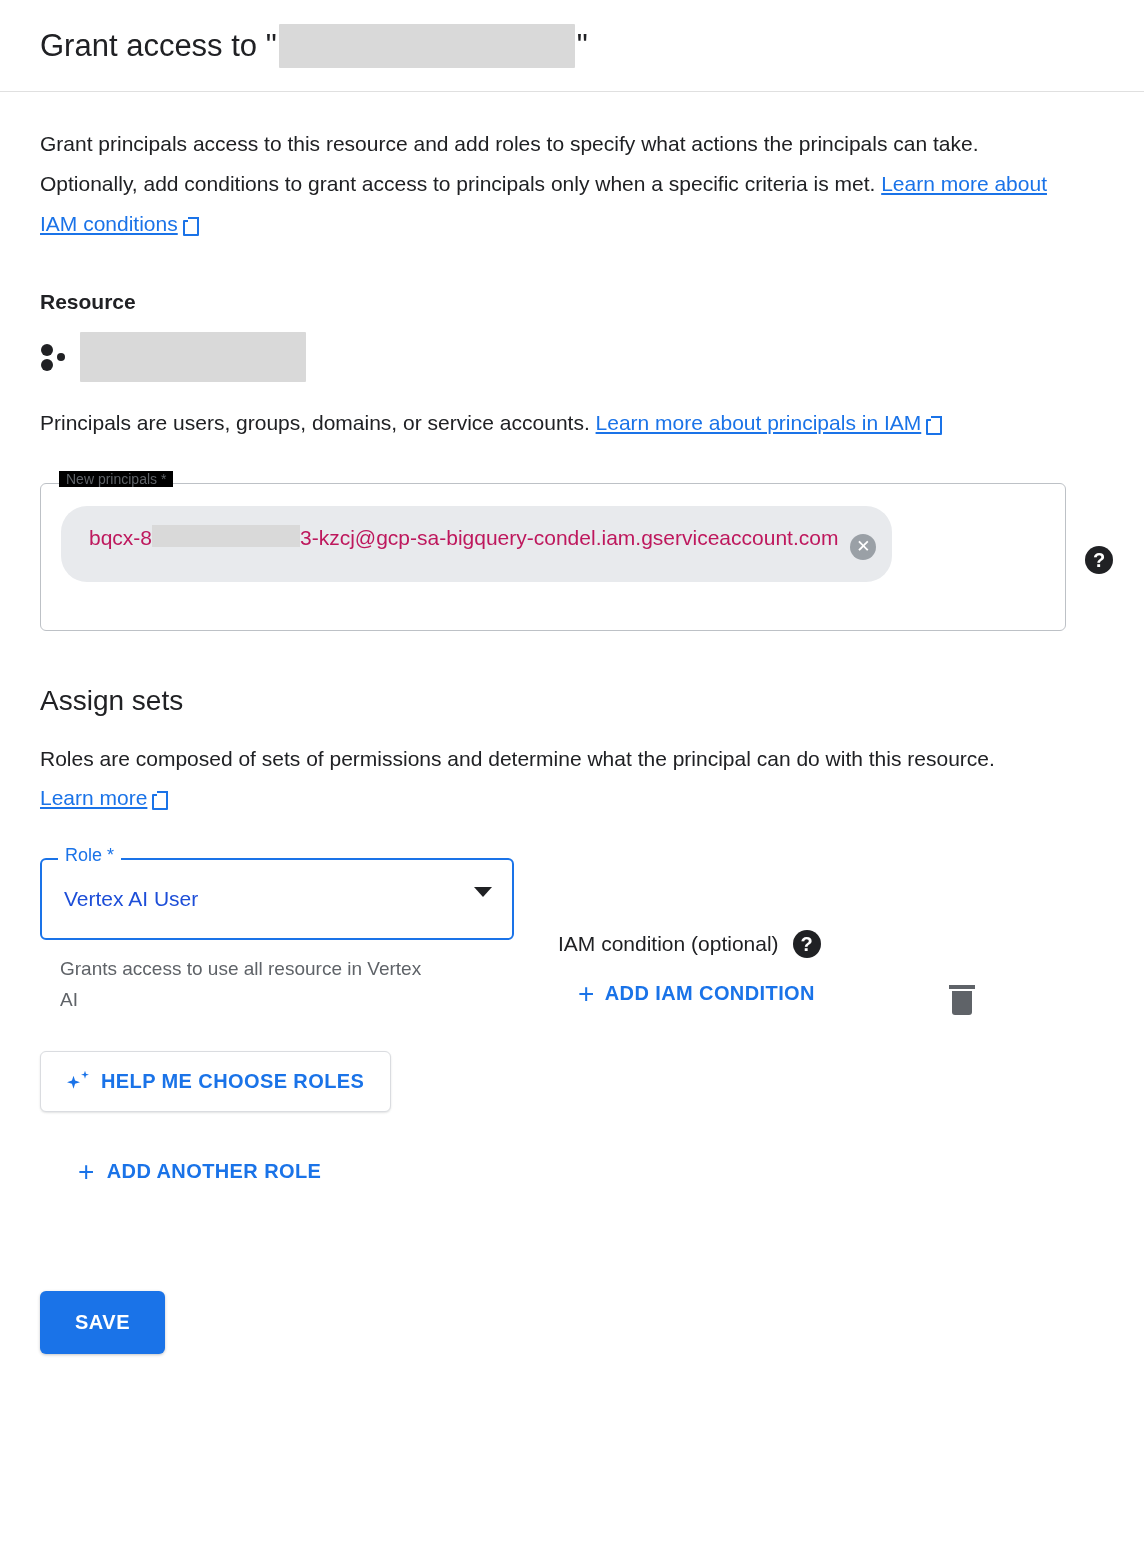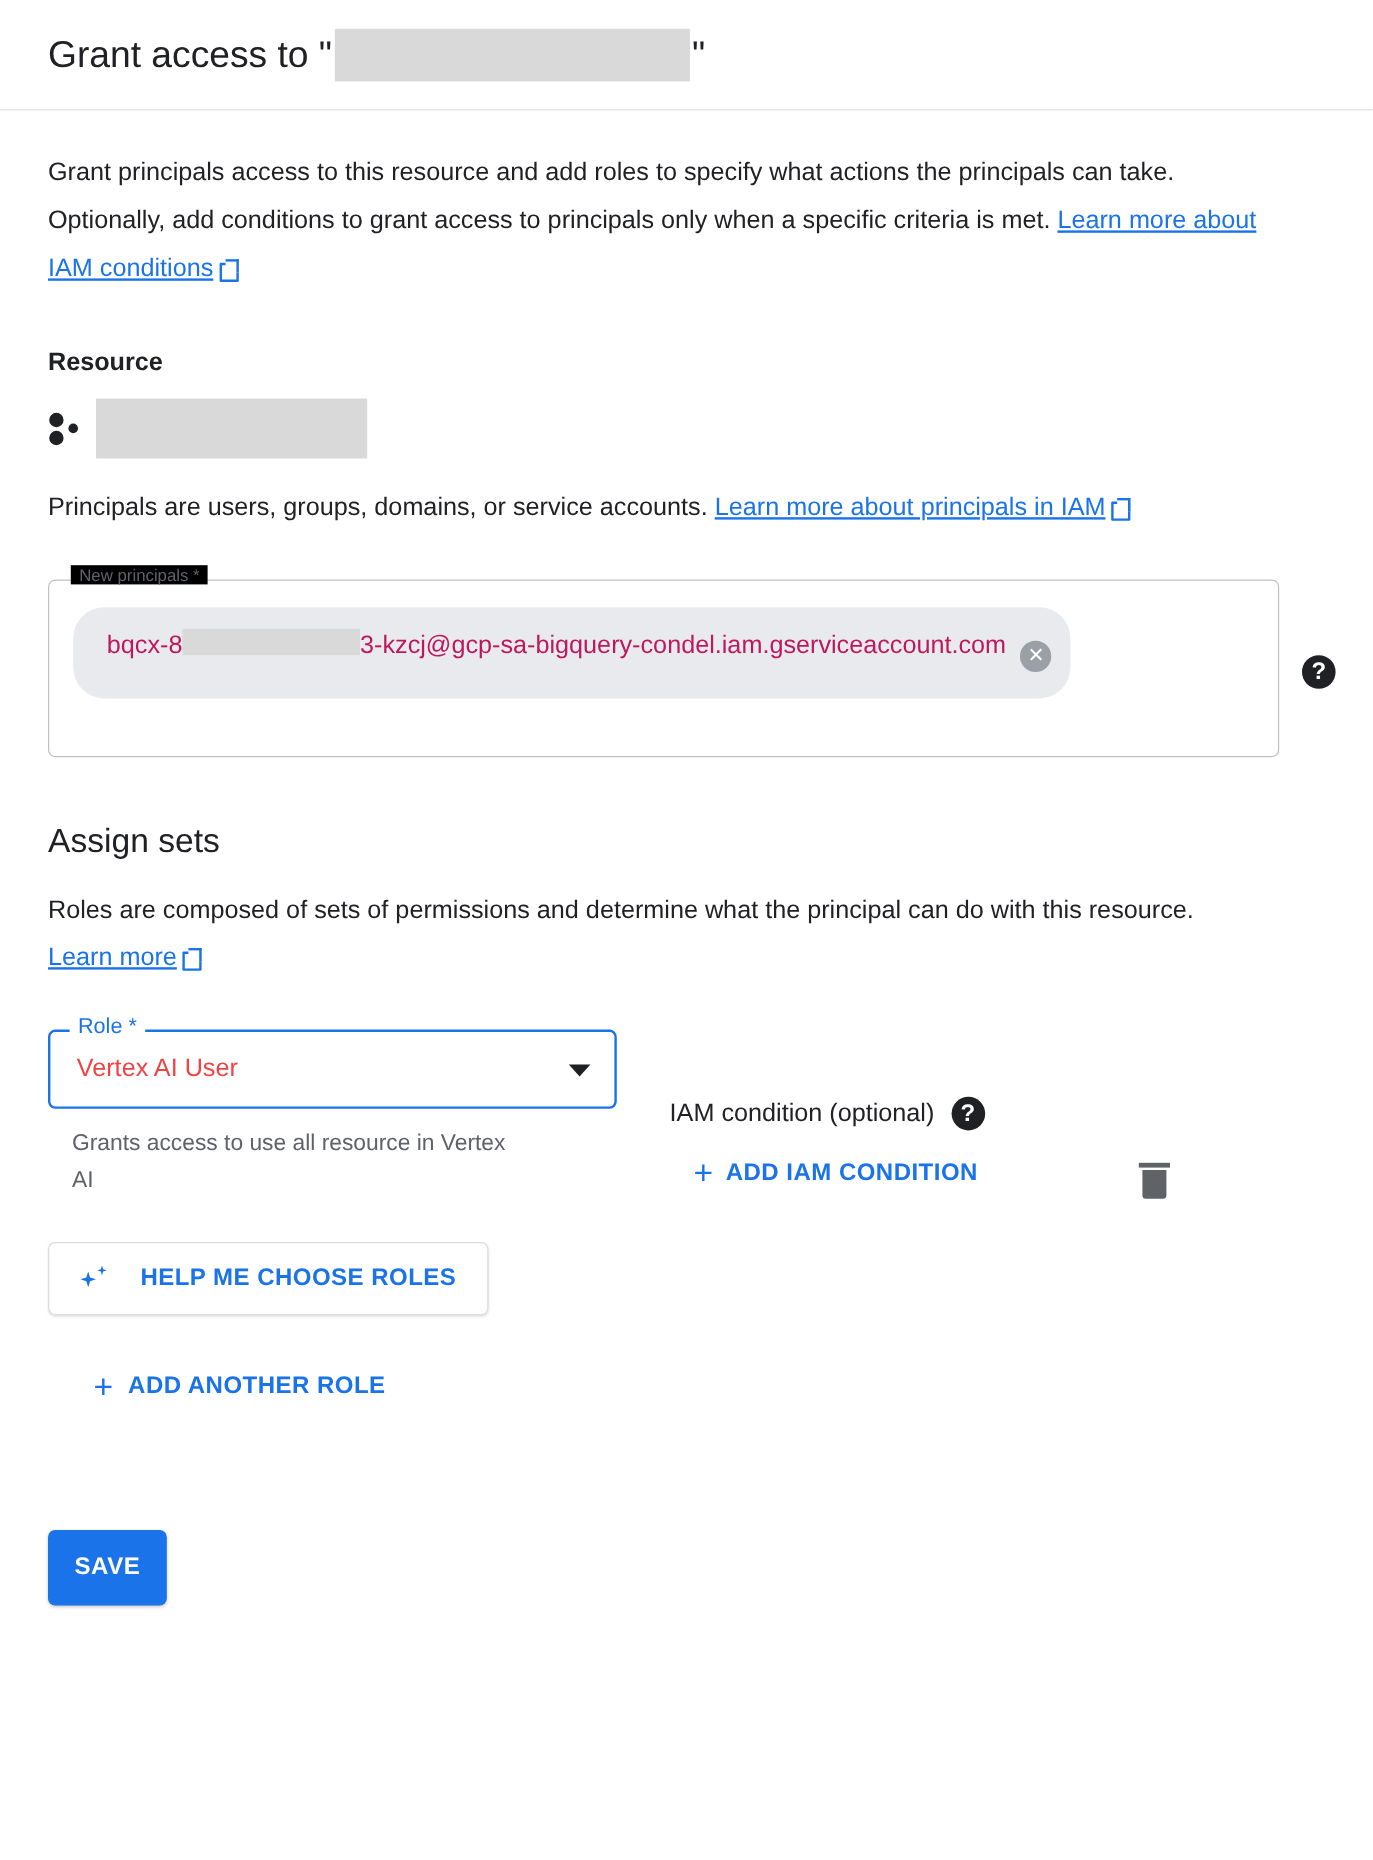--- a/index.html
+++ b/index.html
@@ -181,26 +181,26 @@
     align-items: flex-end;
     margin-top: 40px;
   }
   .role-select-wrap {
     position: relative;
     width: 474px;
   }
   .role-select {
     border: 2px solid #1a73e8;
     border-radius: 6px;
-    height: 66px;
+    height: 82px;
     display: flex;
     align-items: center;
     padding: 0 22px;
     font-size: 21px;
-    color: #ef4444;
+    color: #1d4ed8;
     background: #fff;
     cursor: pointer;
   }
   .role-legend {
     position: absolute;
     top: -13px;
     left: 18px;
     background: #fff;
     padding: 0 7px;
     font-size: 18px;
@@ -269,21 +269,21 @@
   }
   .trash .can {
     position: absolute; top: 6px; left: 3px;
     width: 20px; height: 24px; background: #5f6368;
     border-radius: 0 0 3px 3px;
   }
 
   .outlined-btn {
     display: inline-flex;
     align-items: center;
-    gap: 28px;
+    gap: 12px;
     border: 1px solid #dadce0;
     border-radius: 6px;
     background: #fff;
     color: #1a73e8;
     font-size: 20px;
     font-weight: 700;
     letter-spacing: .4px;
     padding: 18px 26px;
     cursor: pointer;
     font-family: "Liberation Sans", sans-serif;
@@ -333,21 +333,21 @@
     margin-top: 96px;
   }
   .btn-primary {
     background: #1a73e8;
     color: #fff;
     border: none;
     border-radius: 6px;
     font-size: 20px;
     font-weight: 700;
     letter-spacing: .5px;
-    padding: 20px 22px;
+    padding: 20px 35px;
     cursor: pointer;
     font-family: "Liberation Sans", sans-serif;
     box-shadow: 0 1px 3px rgba(60,64,67,.3);
   }
   .btn-secondary {
     background: #fff;
     color: #1a73e8;
     border: 1px solid #dadce0;
     border-radius: 6px;
     font-size: 20px;

